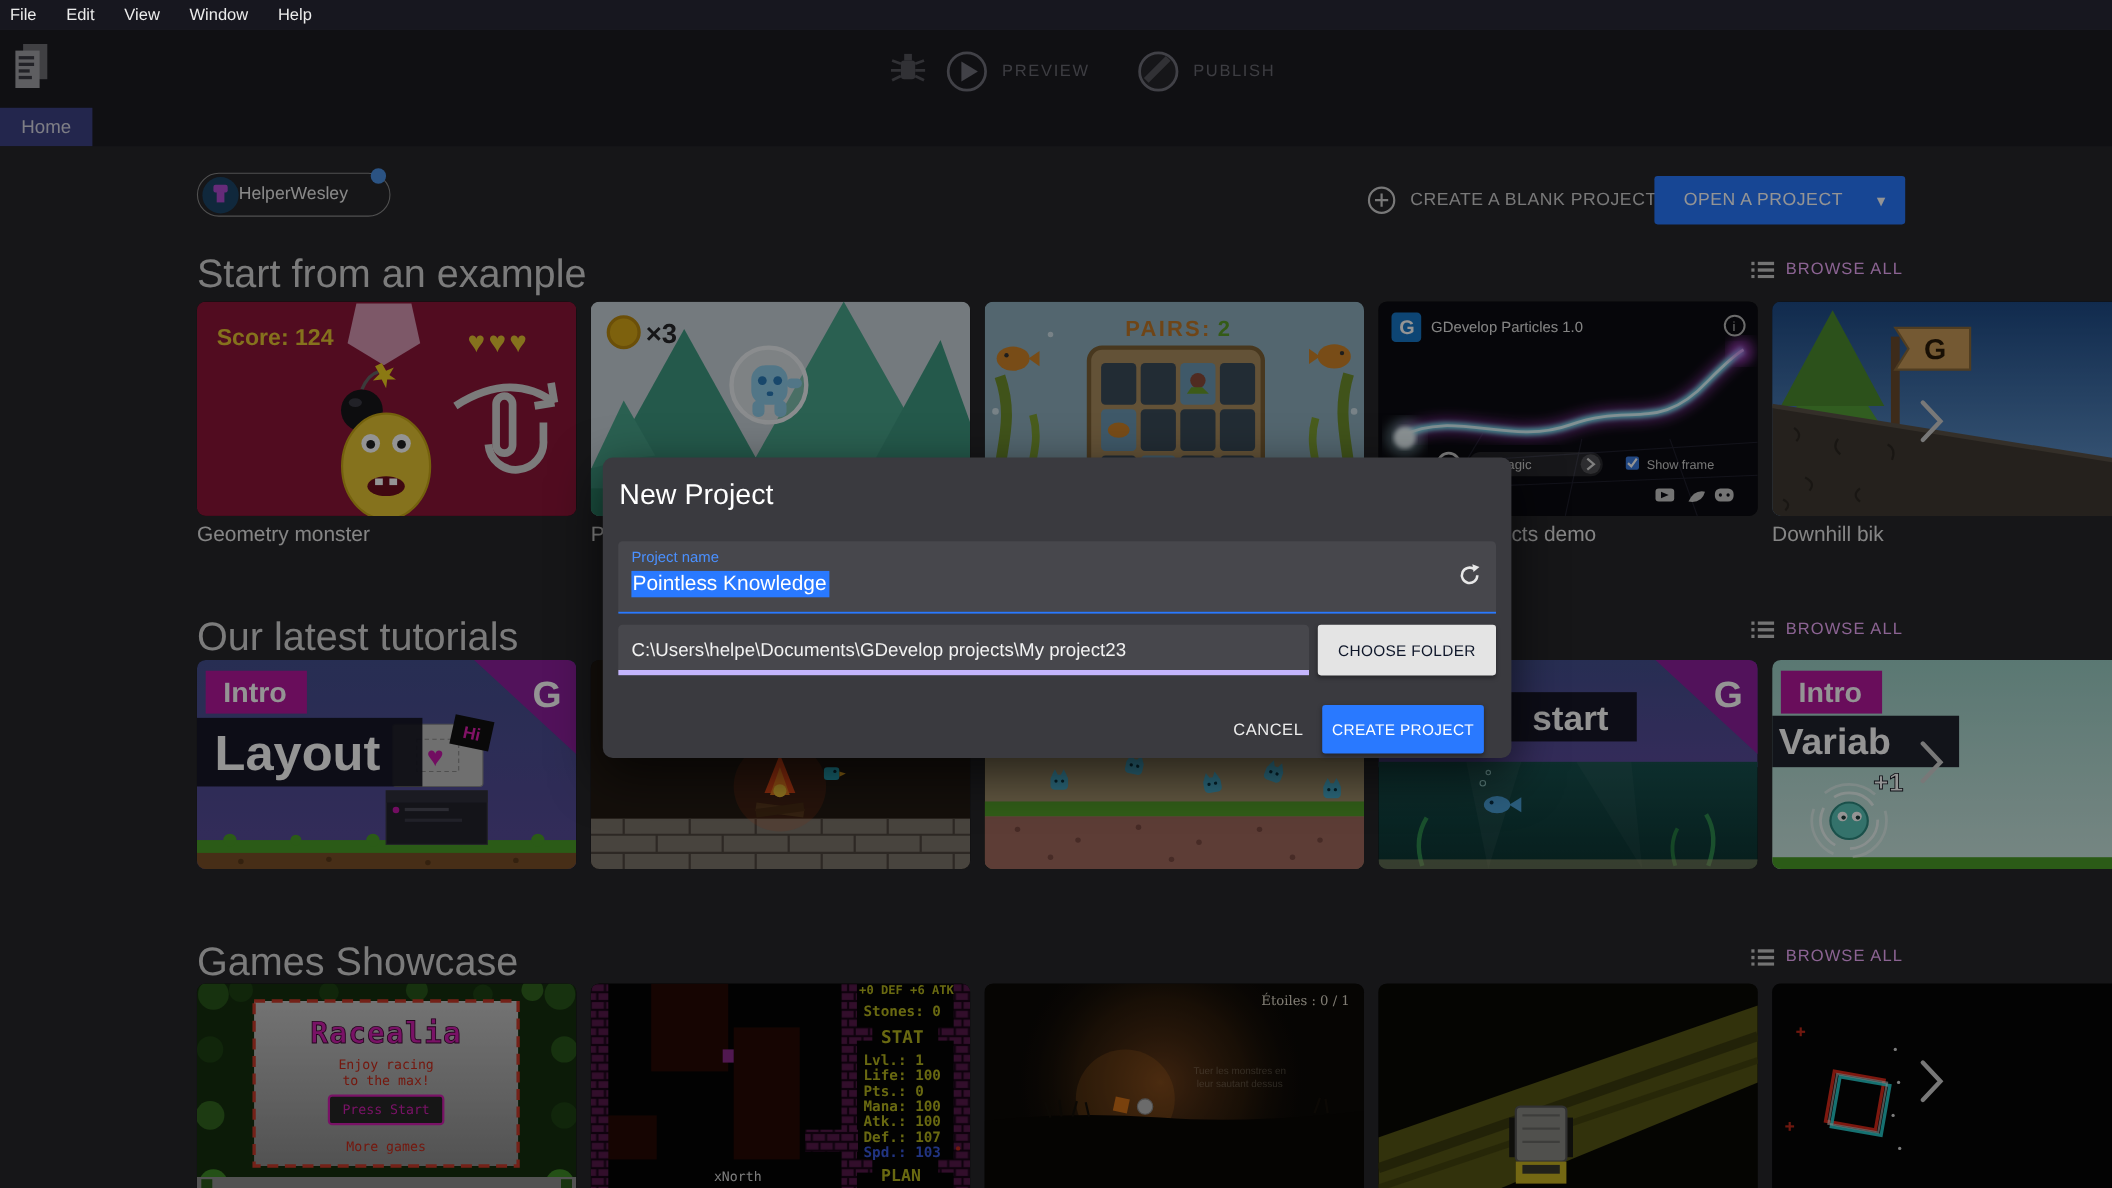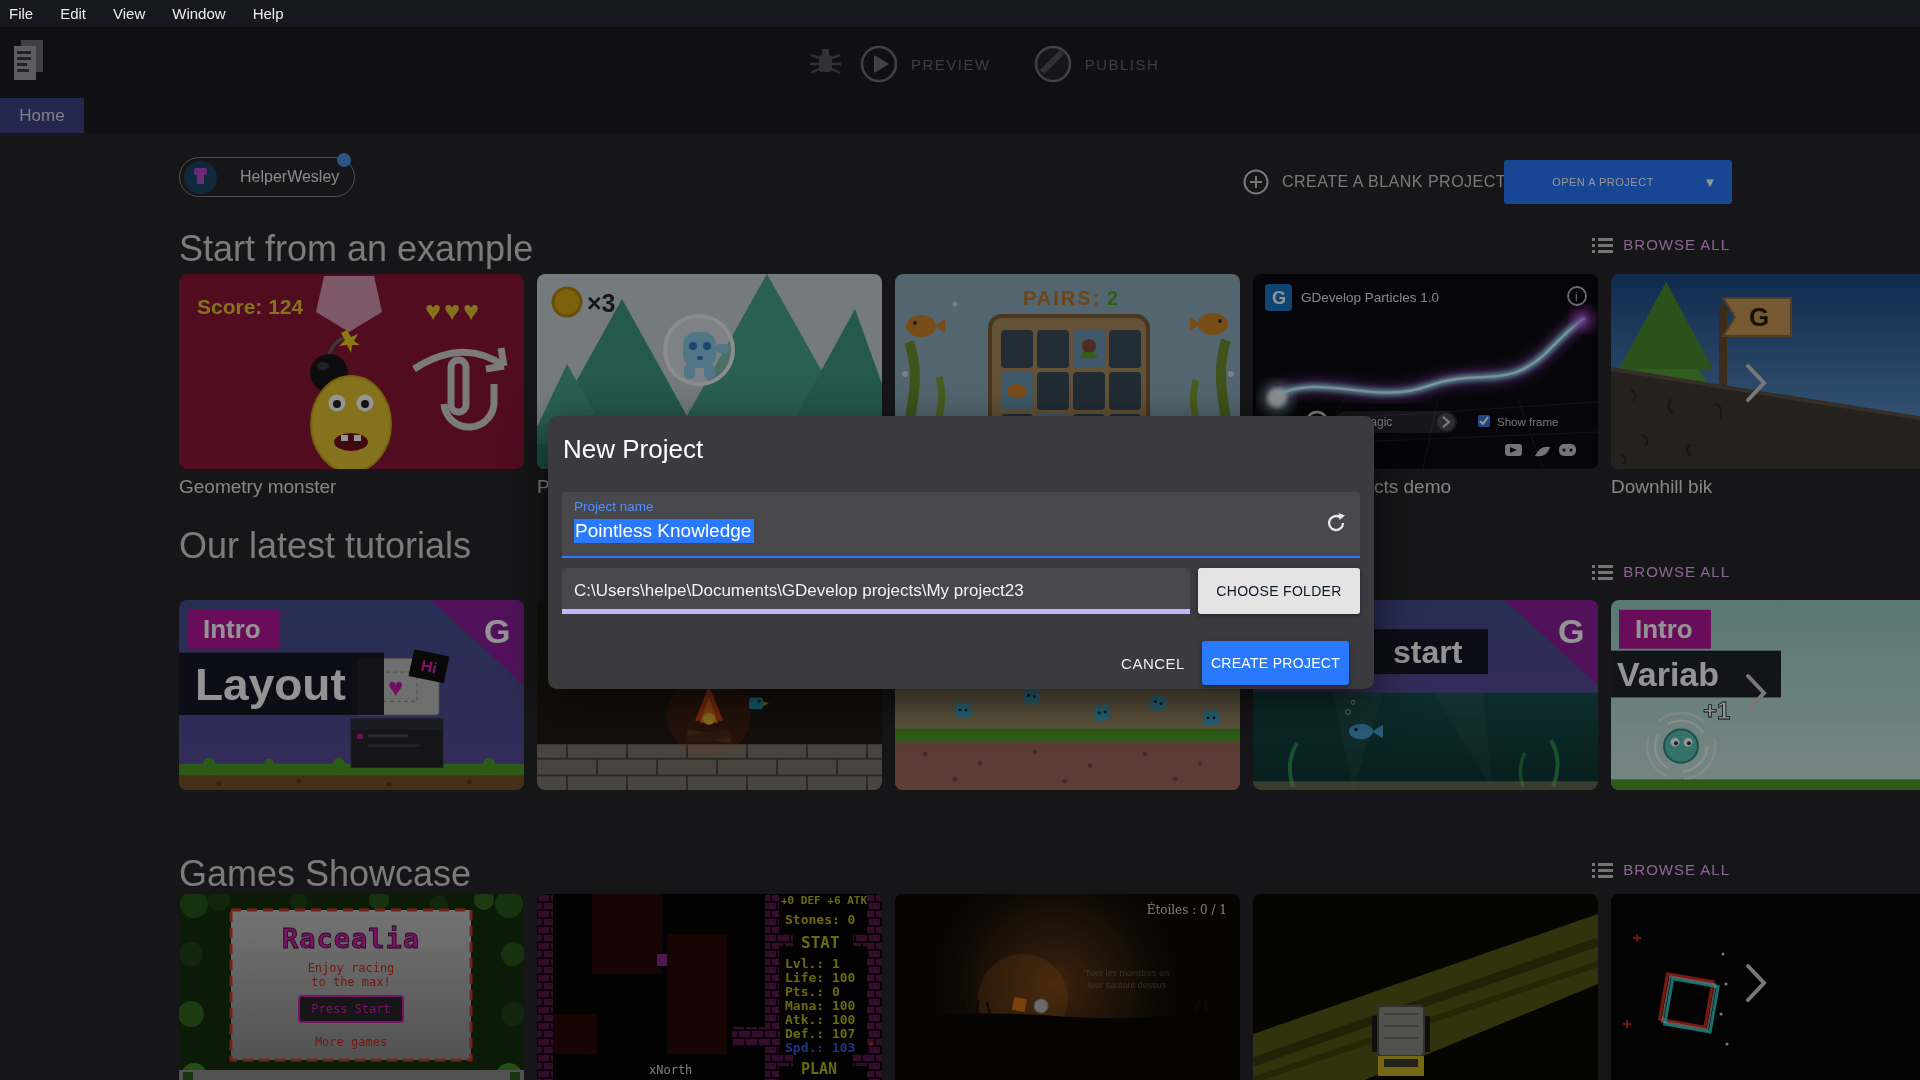--- a/index.html
+++ b/index.html
@@ -14,26 +14,26 @@
   .toolcenter { position:absolute; left:805px; top:42px; display:flex; align-items:center; gap:14px; }
   .tbtxt { color:#6a6a72; font-size:15px; letter-spacing:1.5px; margin-right:28px; }
   .hometab { position:absolute; left:0; top:98px; width:84px; height:35px; background:#3d4286; color:#d9d9e6; font-size:17px; display:flex; align-items:center; justify-content:center; }
   .content { position:absolute; left:0; top:133px; width:1920px; height:947px; background:#26262a; }
 
   
   .userchip { position:absolute; left:179px; top:157px; width:176px; height:40px; border:1px solid #8a8a8a; border-radius:21px; display:flex; align-items:center; cursor:pointer; }
   .avatar { width:33px; height:33px; border-radius:50%; background:#1d4668; margin-left:4px; position:relative; overflow:hidden; }
   .avatar .bot1 { position:absolute; left:10px; top:7px; width:13px; height:7px; background:#b04ad0; border-radius:2px; }
   .avatar .bot2 { position:absolute; left:13px; top:13px; width:7px; height:10px; background:#b04ad0; }
-  .chipname { color:#ececec; font-size:16px; margin-left:23px; }
+  .chipname { color:#ececec; font-size:16px; margin-left:0; }
   .chipdot { position:absolute; left:337px; top:153px; width:14px; height:14px; border-radius:50%; background:#4a90e2; }
   .createblank { position:absolute; left:1243px; top:160px; height:44px; display:flex; align-items:center; gap:13px; cursor:pointer; }
   .createblank span { color:#d0d0d0; font-size:16px; letter-spacing:.5px; }
   .openproj { position:absolute; left:1504px; top:160px; width:228px; height:44px; background:#2979ff; border-radius:3px; display:flex; align-items:center; cursor:pointer; }
-  .openproj .lbl { flex:1; text-align:center; color:#fff; font-size:11px; letter-spacing:.5px; padding-left:14px; }
+  .openproj .lbl { flex:1; text-align:center; color:#fff; font-size:16px; letter-spacing:.5px; padding-left:14px; }
   .openproj .arr { width:44px; text-align:center; color:#fff; font-size:13px; }
 
   
   .sectitle { position:absolute; left:179px; color:#d4d4d4; font-size:36px; font-weight:400; }
   .browseall { position:absolute; right:190px; display:flex; align-items:center; gap:10px; cursor:pointer; }
   .browseall span { color:#f0abfc; font-size:15px; letter-spacing:1px; }
   .card { position:absolute; width:345px; border-radius:8px; overflow:hidden; cursor:pointer; background:#111; }
   .card svg { display:block; }
   .caption { position:absolute; color:#e5e5e5; font-size:19px; }
   .chev { position:absolute; cursor:pointer; }
@@ -361,21 +361,21 @@
   <div class="caption" style="left:537px;top:476px">P</div>
   <div class="caption" style="left:1374px;top:476px">cts demo</div>
   <div class="caption" style="left:1611px;top:476px">Downhill bik</div>
 
   <div class="chev" style="left:1744px;top:362px">
     <svg width="26" height="42">
         <polyline points="4,4 20,21 4,38" stroke="#cfcfcf" stroke-width="4" fill="none" stroke-linecap="round"></polyline>
       </svg>
   </div>
 
-  <div class="sectitle" style="top:525px">Our latest tutorials</div>
+  <div class="sectitle" style="top:558px">Our latest tutorials</div>
   <div class="browseall" style="top:563px">
     <svg width="21" height="16">
         <g fill="#c8c8c8">
       <rect x="0" y="1" width="3" height="3"></rect>
           <rect x="6" y="1" width="15" height="3"></rect>
       <rect x="0" y="7" width="3" height="3"></rect>
           <rect x="6" y="7" width="15" height="3"></rect>
       <rect x="0" y="13" width="3" height="3"></rect>
           <rect x="6" y="13" width="15" height="3"></rect>
     </g>

